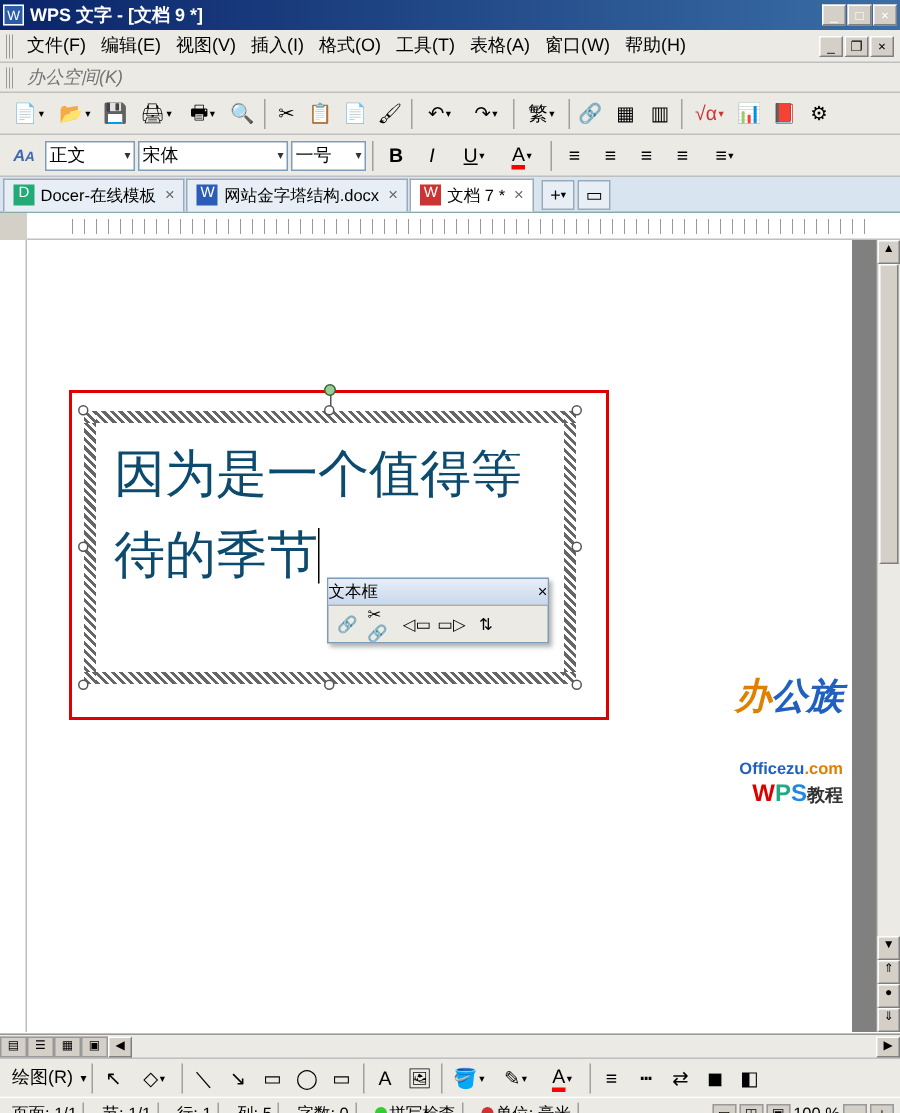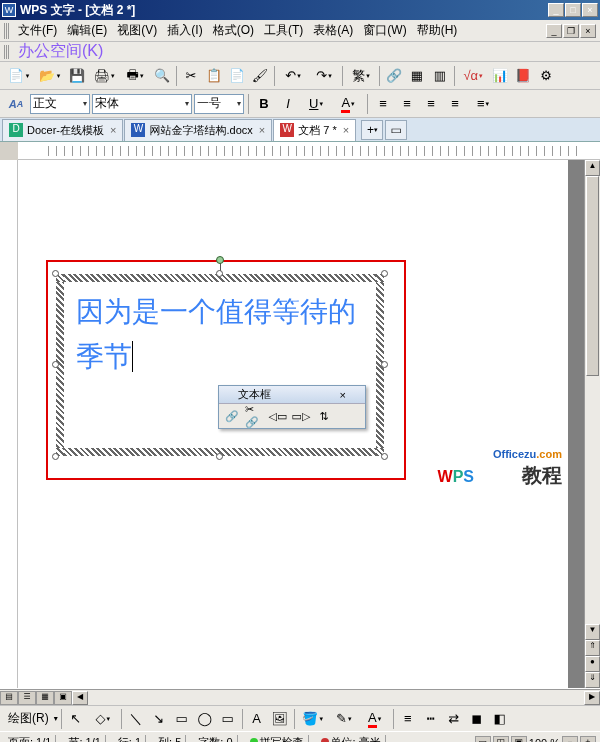--- a/index.html
+++ b/index.html
@@ -11,21 +11,21 @@
 .winbtns { display: flex; gap: 1px; }
 .winbtn { width: 16px; height: 14px; background: #d4d0c8; border: 1px solid #fff; border-right-color: #808080; border-bottom-color: #808080; font-size: 9px; text-align: center; line-height: 12px; cursor: pointer; }
 
 .menubar { background: #eceae5; height: 22px; display: flex; align-items: center; padding: 0 4px; border-bottom: 1px solid #c0c0c0; gap: 2px; }
 .menubar .handle { width: 6px; height: 16px; background: repeating-linear-gradient(to right, #999, #999 1px, transparent 1px, transparent 2px); margin-right: 2px; }
 .menuitem { padding: 2px 4px; cursor: pointer; font-size: 12px; white-space: nowrap; }
 .menubar .spacer { flex: 1; }
 .docwinbtns { display: flex; gap: 1px; margin-left: 4px; }
 
 .subbar { background: #eceae5; height: 20px; display: flex; align-items: center; padding: 0 4px; border-bottom: 1px solid #c0c0c0; }
-.subbar .link { color: #8b5cf6; padding: 2px 4px; cursor: pointer; font-size: 16px; }
+.subbar .link { color: #737373; padding: 2px 4px; cursor: pointer; font-size: 12px; font-style: italic; }
 
 .toolbar { background: #eceae5; height: 28px; display: flex; align-items: center; padding: 2px 4px; border-bottom: 1px solid #c0c0c0; gap: 1px; }
 .tbtn { width: 22px; height: 22px; border: 1px solid transparent; display: flex; align-items: center; justify-content: center; cursor: pointer; font-size: 13px; }
 .tbtn.dd { width: 30px; }
 .tbtn .arr { font-size: 7px; margin-left: 1px; }
 .sep { width: 1px; height: 20px; background: #a0a0a0; margin: 0 2px; }
 
 .formatbar { background: #eceae5; height: 28px; display: flex; align-items: center; padding: 2px 4px; border-bottom: 1px solid #c0c0c0; gap: 2px; }
 .combo { height: 20px; background: #fff; border: 1px solid #7f9db9; display: flex; align-items: center; padding: 0 2px; font-size: 12px; }
 .combo .arr { margin-left: auto; font-size: 8px; color: #333; padding-left: 2px; }
@@ -54,42 +54,42 @@
 .scroll-v .up { top: 0; }
 .scroll-v .down { bottom: 48px; }
 .scroll-v .pgup { bottom: 32px; }
 .scroll-v .dot { bottom: 16px; }
 .scroll-v .pgdn { bottom: 0; }
 
 .highlight-box { position: absolute; left: 28px; top: 100px; width: 360px; height: 220px; border: 2px solid #e00000; }
 .textbox-frame { position: absolute; left: 38px; top: 114px; width: 328px; height: 182px; }
 .textbox-frame .hatch { position: absolute; inset: 0; padding: 6px; background: #fff; }
 .textbox-frame .hatch::before { content: ""; position: absolute; inset: 0; border: 8px solid transparent; background: repeating-linear-gradient(45deg, #666 0 2px, #fff 2px 4px); -webkit-mask: linear-gradient(#000 0 0) content-box, linear-gradient(#000 0 0); -webkit-mask-composite: xor; mask-composite: exclude; padding: 6px; }
-.textbox-frame .content { position: absolute; inset: 8px; background: #fff; padding: 8px 12px; font-family: SimSun, serif; font-size: 28px; line-height: 1.6; color: #3b82f6; }
+.textbox-frame .content { position: absolute; inset: 8px; background: #fff; padding: 8px 12px; font-family: SimSun, serif; font-size: 34px; line-height: 1.6; color: #0c4a6e; }
 .textbox-frame .content .cursor { border-right: 1px solid #000; }
 .handle-dot { position: absolute; width: 7px; height: 7px; background: #fff; border: 1px solid #555; border-radius: 50%; }
 .rot-handle { position: absolute; width: 8px; height: 8px; background: #9c9; border: 1px solid #363; border-radius: 50%; left: 50%; top: -18px; transform: translateX(-50%); }
 .rot-line { position: absolute; left: 50%; top: -12px; width: 1px; height: 12px; background: #555; }
 
 .toolbox { position: absolute; left: 200px; top: 225px; width: 148px; background: #eceae5; border: 1px solid #7f9db9; box-shadow: 2px 2px 3px rgba(0,0,0,0.3); }
-.toolbox .tbhdr { height: 18px; background: linear-gradient(to bottom, #e8eef8, #c8d8ec); display: flex; align-items: center; padding: 0 19px; font-size: 11px; border-bottom: 1px solid #aab; }
+.toolbox .tbhdr { height: 18px; background: linear-gradient(to bottom, #e8eef8, #c8d8ec); display: flex; align-items: center; padding: 0 0; font-size: 11px; border-bottom: 1px solid #aab; }
 .toolbox .tbhdr .x { margin-left: auto; cursor: pointer; font-size: 11px; }
 .toolbox .tbbody { display: flex; padding: 2px; gap: 1px; }
 .toolbox .tbtn2 { width: 22px; height: 20px; border: 1px solid transparent; display: flex; align-items: center; justify-content: center; font-size: 11px; cursor: pointer; }
 
 .watermark { position: absolute; right: 6px; top: 288px; text-align: right; font-weight: bold; }
 .watermark .l1 { font-size: 24px; color: #2060c0; font-style: italic; }
 .watermark .l1 .o { color: #e08000; }
-.watermark .l2 { font-size: 11px; color: #2060c0; }
+.watermark .l2 { font-size: 11px; color: #2060c0; margin-top: 27px; }
 .watermark .l2 .c { color: #e08000; }
 .watermark .l3 { margin-top: 2px; }
 .watermark .l3 .w { color: #d00; font-size: 16px; font-weight: bold; }
 .watermark .l3 .p { color: #2a8; font-size: 16px; font-weight: bold; }
 .watermark .l3 .s { color: #28d; font-size: 16px; font-weight: bold; }
-.watermark .l3 .t { color: #333; font-size: 20px; margin-left: 48px; }
+.watermark .l3 .t { color: #333; font-size: 12px; }
 
 .lowerbars { border-top: 1px solid #fff; }
 .scroll-h { height: 16px; background: #eceae5; display: flex; align-items: center; border-top: 1px solid #999; }
 .scroll-h .viewbtns { display: flex; }
 .scroll-h .vb { width: 18px; height: 14px; border: 1px solid #999; background: #d4d0c8; font-size: 8px; text-align: center; cursor: pointer; }
 .scroll-h .track { flex: 1; height: 14px; position: relative; }
 .scroll-h .sbtn { width: 16px; height: 14px; background: #d4d0c8; border: 1px solid #fff; border-right-color: #808080; border-bottom-color: #808080; font-size: 8px; text-align: center; }
 
 .drawbar { background: #eceae5; height: 26px; display: flex; align-items: center; padding: 2px 4px; border-top: 1px solid #c0c0c0; gap: 1px; font-size: 12px; }
 .drawlbl { padding: 2px 4px; cursor: pointer; }
@@ -99,21 +99,21 @@
 .statusbar .dot-g { width: 8px; height: 8px; border-radius: 50%; background: #3c3; display: inline-block; margin-right: 2px; }
 .statusbar .dot-r { width: 8px; height: 8px; border-radius: 50%; background: #c33; display: inline-block; margin-right: 2px; }
 .statusbar .zoom { margin-left: auto; display: flex; align-items: center; gap: 2px; }
 .statusbar .zbtn { width: 16px; height: 14px; border: 1px solid #999; background: #d4d0c8; font-size: 9px; text-align: center; cursor: pointer; }
 </style>
 </head>
 <body>
 
 <div class="titlebar">
   <div class="icon">W</div>
-  <div class="title">WPS 文字 - [文档 2 *]</div>
+  <div class="title">WPS 文字 - [文档 9 *]</div>
   <div class="winbtns">
     <div class="winbtn">_</div>
     <div class="winbtn">□</div>
     <div class="winbtn">×</div>
   </div>
 </div>
 
 <div class="menubar">
   <div class="handle"></div>
   <div class="menuitem">文件(F)</div>
@@ -256,20 +256,21 @@
       <div class="tbbody">
         <div class="tbtn2">🔗</div>
         <div class="tbtn2">✂🔗</div>
         <div class="tbtn2">◁▭</div>
         <div class="tbtn2">▭▷</div>
         <div class="tbtn2">⇅</div>
       </div>
     </div>
 
     <div class="watermark">
+      <div class="l1"><span class="o">办</span>公族</div>
       <div class="l2"><span>Officezu</span><span class="c">.com</span></div>
       <div class="l3"><span class="w">W</span><span class="p">P</span><span class="s">S</span><span class="t">教程</span></div>
     </div>
 
   </div>
   <div class="scroll-v">
     <div class="sbtn up">▲</div>
     <div class="thumb"></div>
     <div class="sbtn down">▼</div>
     <div class="sbtn pgup">⇑</div>

